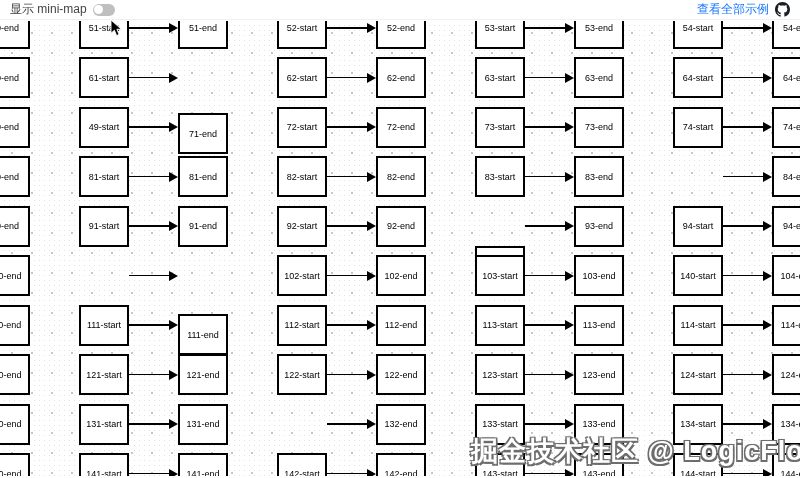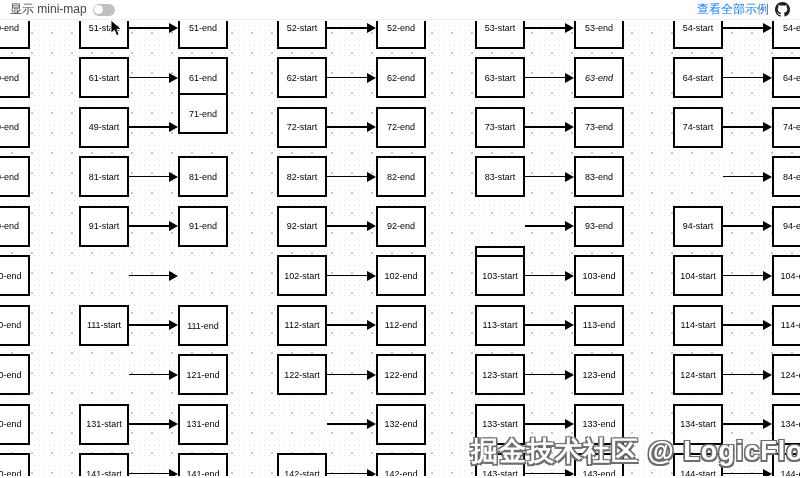--- a/index.html
+++ b/index.html
@@ -87,46 +87,45 @@
         <div class="line" style="width: 41px;"></div>
         <div class="head" style="left: 40px;"></div>
       </div>
       <div class="node" style="left: 772px; top: -13.5px;">54-end</div>
       <div class="node" style="left: -20px; top: 36px;">60-end</div>
       <div class="node" style="left: 79px; top: 36px;">61-start</div>
       <div class="edge" style="left: 129px; top: 51px; width: 49px;">
         <div class="line" style="width: 41px;"></div>
         <div class="head" style="left: 40px;"></div>
       </div>
-      <div class="node" style="left: 178px; top: 36px;">61-end</div>
       <div class="node" style="left: 277px; top: 36px;">62-start</div>
       <div class="edge" style="left: 327px; top: 51px; width: 49px;">
         <div class="line" style="width: 41px;"></div>
         <div class="head" style="left: 40px;"></div>
       </div>
       <div class="node" style="left: 376px; top: 36px;">62-end</div>
       <div class="node" style="left: 475px; top: 36px;">63-start</div>
       <div class="edge" style="left: 525px; top: 51px; width: 49px;">
         <div class="line" style="width: 41px;"></div>
         <div class="head" style="left: 40px;"></div>
       </div>
-      <div class="node" style="left: 574px; top: 36px; font-style: italic;">63-end</div>
+      <div class="node" style="left: 574px; top: 36px;">63-end</div>
       <div class="node" style="left: 673px; top: 36px;">64-start</div>
       <div class="edge" style="left: 723px; top: 51px; width: 49px;">
         <div class="line" style="width: 41px;"></div>
         <div class="head" style="left: 40px;"></div>
       </div>
       <div class="node" style="left: 772px; top: 36px;">64-end</div>
       <div class="node" style="left: -20px; top: 85.5px;">70-end</div>
       <div class="node" style="left: 79px; top: 85.5px;">49-start</div>
       <div class="edge" style="left: 129px; top: 100.5px; width: 49px;">
         <div class="line" style="width: 41px;"></div>
         <div class="head" style="left: 40px;"></div>
       </div>
-      <div class="node" style="left: 178px; top: 72px; text-align: right;">71-end</div>
+      <div class="node" style="left: 178px; top: 92px; text-align: right;">71-end</div>
       <div class="node" style="left: 277px; top: 85.5px;">72-start</div>
       <div class="edge" style="left: 327px; top: 100.5px; width: 49px;">
         <div class="line" style="width: 41px;"></div>
         <div class="head" style="left: 40px;"></div>
       </div>
       <div class="node" style="left: 376px; top: 85.5px;">72-end</div>
       <div class="node" style="left: 475px; top: 85.5px;">73-start</div>
       <div class="edge" style="left: 525px; top: 100.5px; width: 49px;">
         <div class="line" style="width: 41px;"></div>
         <div class="head" style="left: 40px;"></div>
@@ -197,52 +196,53 @@
         <div class="line" style="width: 41px;"></div>
         <div class="head" style="left: 40px;"></div>
       </div>
       <div class="node" style="left: 376px; top: 234px;">102-end</div>
       <div class="node" style="left: 475px; top: 234px;">103-start</div>
       <div class="edge" style="left: 525px; top: 249px; width: 49px;">
         <div class="line" style="width: 41px;"></div>
         <div class="head" style="left: 40px;"></div>
       </div>
       <div class="node" style="left: 574px; top: 234px;">103-end</div>
-      <div class="node" style="left: 673px; top: 234px;">104-start</div>
+      <div class="node" style="left: 673px; top: 234px;">140-start</div>
       <div class="edge" style="left: 723px; top: 249px; width: 49px;">
         <div class="line" style="width: 41px;"></div>
         <div class="head" style="left: 40px;"></div>
       </div>
       <div class="node" style="left: 772px; top: 234px;">104-end</div>
       <div class="node" style="left: -20px; top: 283.5px;">110-end</div>
       <div class="node" style="left: 79px; top: 283.5px;">111-start</div>
       <div class="edge" style="left: 129px; top: 298.5px; width: 49px;">
         <div class="line" style="width: 41px;"></div>
         <div class="head" style="left: 40px;"></div>
       </div>
-      <div class="node" style="left: 178px; top: 284px; text-align: center;">111-end</div>
+      <div class="node" style="left: 178px; top: 293px; text-align: center;">111-end</div>
       <div class="node" style="left: 277px; top: 283.5px;">112-start</div>
       <div class="edge" style="left: 327px; top: 298.5px; width: 49px;">
         <div class="line" style="width: 41px;"></div>
         <div class="head" style="left: 40px;"></div>
       </div>
       <div class="node" style="left: 376px; top: 283.5px;">112-end</div>
       <div class="node" style="left: 475px; top: 283.5px;">113-start</div>
       <div class="edge" style="left: 525px; top: 298.5px; width: 49px;">
         <div class="line" style="width: 41px;"></div>
         <div class="head" style="left: 40px;"></div>
       </div>
       <div class="node" style="left: 574px; top: 283.5px;">113-end</div>
       <div class="node" style="left: 673px; top: 283.5px;">114-start</div>
       <div class="edge" style="left: 723px; top: 298.5px; width: 49px;">
         <div class="line" style="width: 41px;"></div>
         <div class="head" style="left: 40px;"></div>
       </div>
       <div class="node" style="left: 772px; top: 283.5px;">114-end</div>
       <div class="node" style="left: -20px; top: 333px;">120-end</div>
+      <div class="node" style="left: 79px; top: 333px;">121-start</div>
       <div class="edge" style="left: 129px; top: 348px; width: 49px;">
         <div class="line" style="width: 41px;"></div>
         <div class="head" style="left: 40px;"></div>
       </div>
       <div class="node" style="left: 178px; top: 333px;">121-end</div>
       <div class="node" style="left: 277px; top: 333px;">122-start</div>
       <div class="edge" style="left: 327px; top: 348px; width: 49px;">
         <div class="line" style="width: 41px;"></div>
         <div class="head" style="left: 40px;"></div>
       </div>

